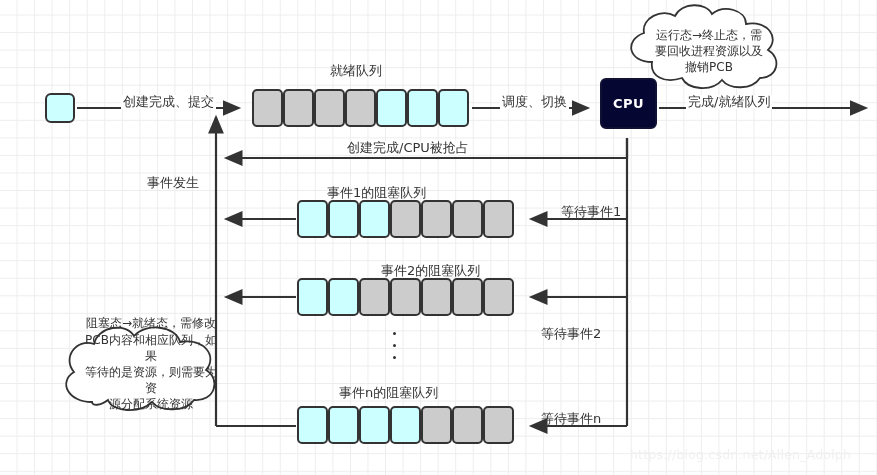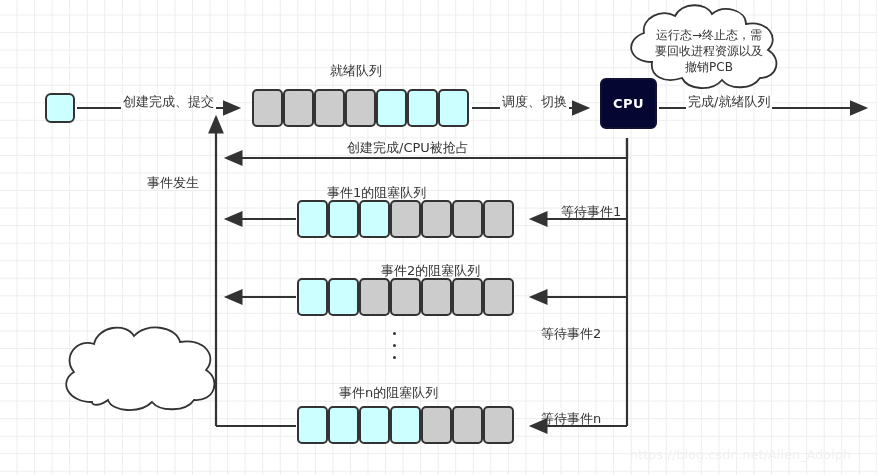--- a/index.html
+++ b/index.html
@@ -223,16 +223,20 @@
   <div class="lbl" style="left:541px;top:205px;margin-left:20px;">等待事件1</div>
 
   <div class="lbl" style="left:541px;top:283px;margin-top:44px;">等待事件2</div>
 
   <div class="lbl" style="left:541px;top:412px;">等待事件n</div>
 
   <div class="cloud" id="cloud-top">运行态→终止态，需
 要回收进程资源以及
 撤销PCB</div>
 
+  <div class="cloud" id="cloud-bottom">阻塞态→就绪态，需修改
+PCB内容和相应队列，如果
+等待的是资源，则需要为资
+源分配系统资源</div>
 
   <div class="watermark">https://blog.csdn.net/Allen_Adolph</div>
 
 </div>
 
 </body></html>

